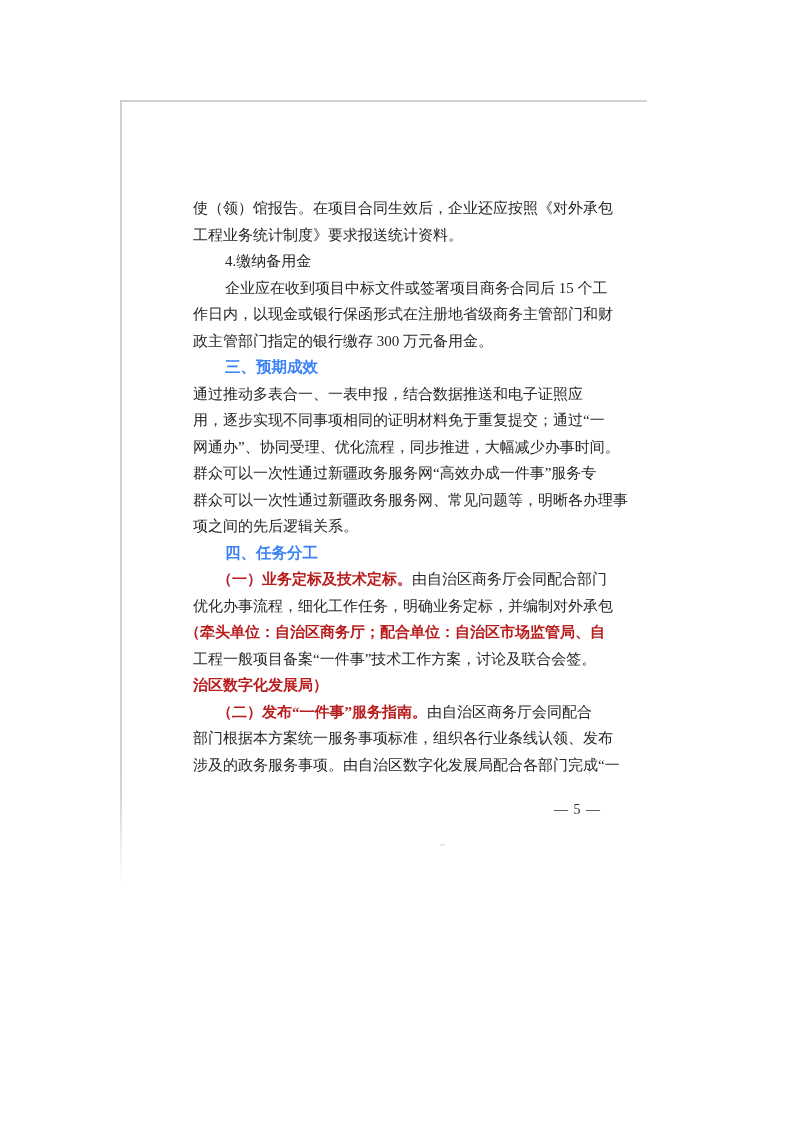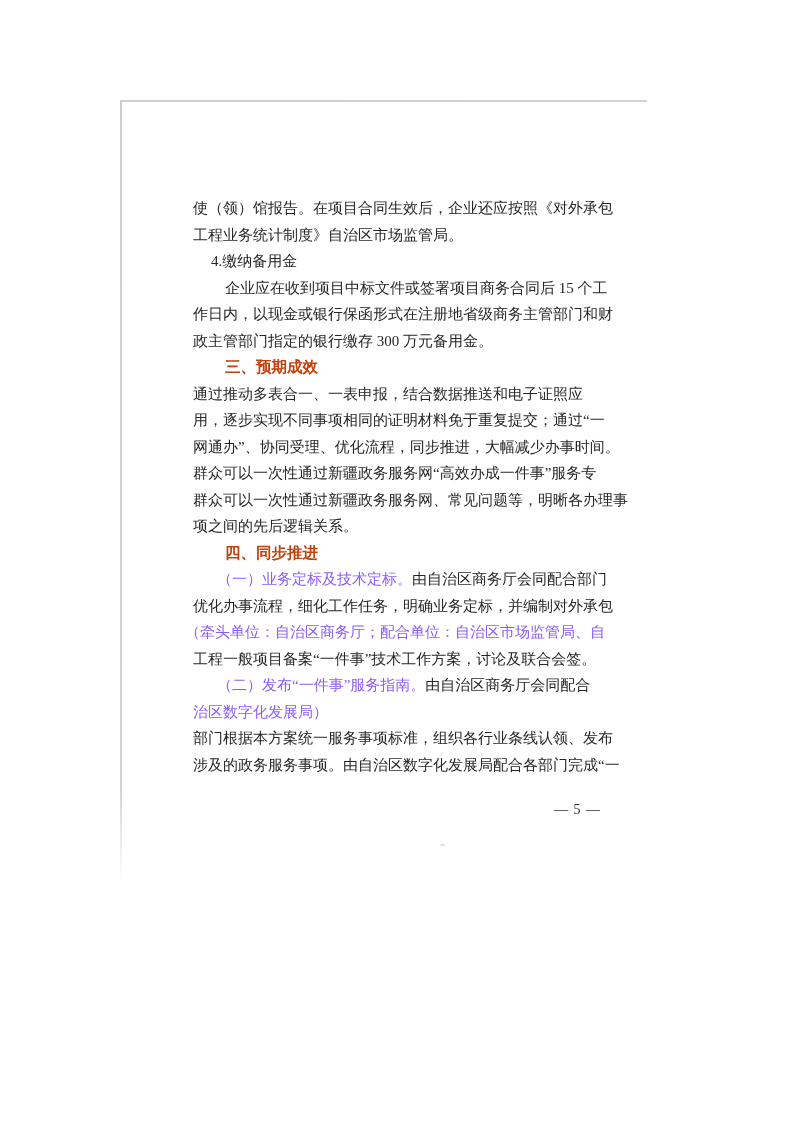--- a/index.html
+++ b/index.html
@@ -47,26 +47,26 @@
   }
   .seg-body {
     font-family: "Liberation Serif", "DejaVu Serif", serif;
     font-weight: normal;
     color: #262626;
   }
   .seg-heading {
     font-family: "Liberation Sans", "DejaVu Sans", sans-serif;
     font-weight: bold;
     font-size: 15.5px;
-    color: #c2410c;
+    color: #3b82f6;
   }
   .seg-bold {
     font-family: "Liberation Serif", "DejaVu Serif", serif;
-    font-weight: normal;
-    color: #8b5cf6;
+    font-weight: bold;
+    color: #b91c1c;
   }
   .page-number {
     position: absolute;
     left: 193px;
     top: 802px;
     width: 420px;
     padding-right: 12px;
     box-sizing: border-box;
     text-align: right;
     font-size: 14px;
@@ -85,37 +85,37 @@
   }
 </style>
 </head>
 <body>
 
 <div class="screen">
   <div class="page-edge-top"></div>
   <div class="page-edge-left"></div>
   <div class="text-block" id="text-block">
       <div class="line"><span class="seg-body">使（领）馆报告。在项目合同生效后，企业还应按照《对外承包</span></div>
-      <div class="line"><span class="seg-body">工程业务统计制度》自治区市场监管局。</span></div>
-      <div class="line" style="margin-left: 18px;"><span class="seg-body">4.缴纳备用金</span></div>
+      <div class="line"><span class="seg-body">工程业务统计制度》要求报送统计资料。</span></div>
+      <div class="line" style="margin-left: 32px;"><span class="seg-body">4.缴纳备用金</span></div>
       <div class="line" style="margin-left: 32px;"><span class="seg-body">企业应在收到项目中标文件或签署项目商务合同后 15 个工</span></div>
       <div class="line"><span class="seg-body">作日内，以现金或银行保函形式在注册地省级商务主管部门和财</span></div>
       <div class="line"><span class="seg-body">政主管部门指定的银行缴存 300 万元备用金。</span></div>
       <div class="line" style="margin-left: 32px;"><span class="seg-heading">三、预期成效</span></div>
       <div class="line" style=""><span class="seg-body">通过推动多表合一、一表申报，结合数据推送和电子证照应</span></div>
       <div class="line"><span class="seg-body">用，逐步实现不同事项相同的证明材料免于重复提交；通过“一</span></div>
       <div class="line"><span class="seg-body">网通办”、协同受理、优化流程，同步推进，大幅减少办事时间。</span></div>
       <div class="line"><span class="seg-body">群众可以一次性通过新疆政务服务网“高效办成一件事”服务专</span></div>
       <div class="line"><span class="seg-body">群众可以一次性通过新疆政务服务网、常见问题等，明晰各办理事</span></div>
       <div class="line"><span class="seg-body">项之间的先后逻辑关系。</span></div>
-      <div class="line" style="margin-left: 32px;"><span class="seg-heading">四、同步推进</span></div>
+      <div class="line" style="margin-left: 32px;"><span class="seg-heading">四、任务分工</span></div>
       <div class="line" style="margin-left: 24px;"><span class="seg-bold">（一）业务定标及技术定标。</span><span class="seg-body">由自治区商务厅会同配合部门</span></div>
       <div class="line"><span class="seg-body">优化办事流程，细化工作任务，明确业务定标，并编制对外承包</span></div>
       <div class="line" style="margin-left: -8px;"><span class="seg-bold">（牵头单位：自治区商务厅；配合单位：自治区市场监管局、自</span></div>
       <div class="line"><span class="seg-body">工程一般项目备案“一件事”技术工作方案，讨论及联合会签。</span></div>
+      <div class="line"><span class="seg-bold">治区数字化发展局）</span></div>
       <div class="line" style="margin-left: 24px;"><span class="seg-bold">（二）发布“一件事”服务指南。</span><span class="seg-body">由自治区商务厅会同配合</span></div>
-      <div class="line"><span class="seg-bold">治区数字化发展局）</span></div>
       <div class="line"><span class="seg-body">部门根据本方案统一服务事项标准，组织各行业条线认领、发布</span></div>
       <div class="line"><span class="seg-body">涉及的政务服务事项。由自治区数字化发展局配合各部门完成“一</span></div>
     </div>
   <div class="page-number">— 5 —</div>
   <div class="scan-artifact"></div>
 </div>
 
 </body></html>

